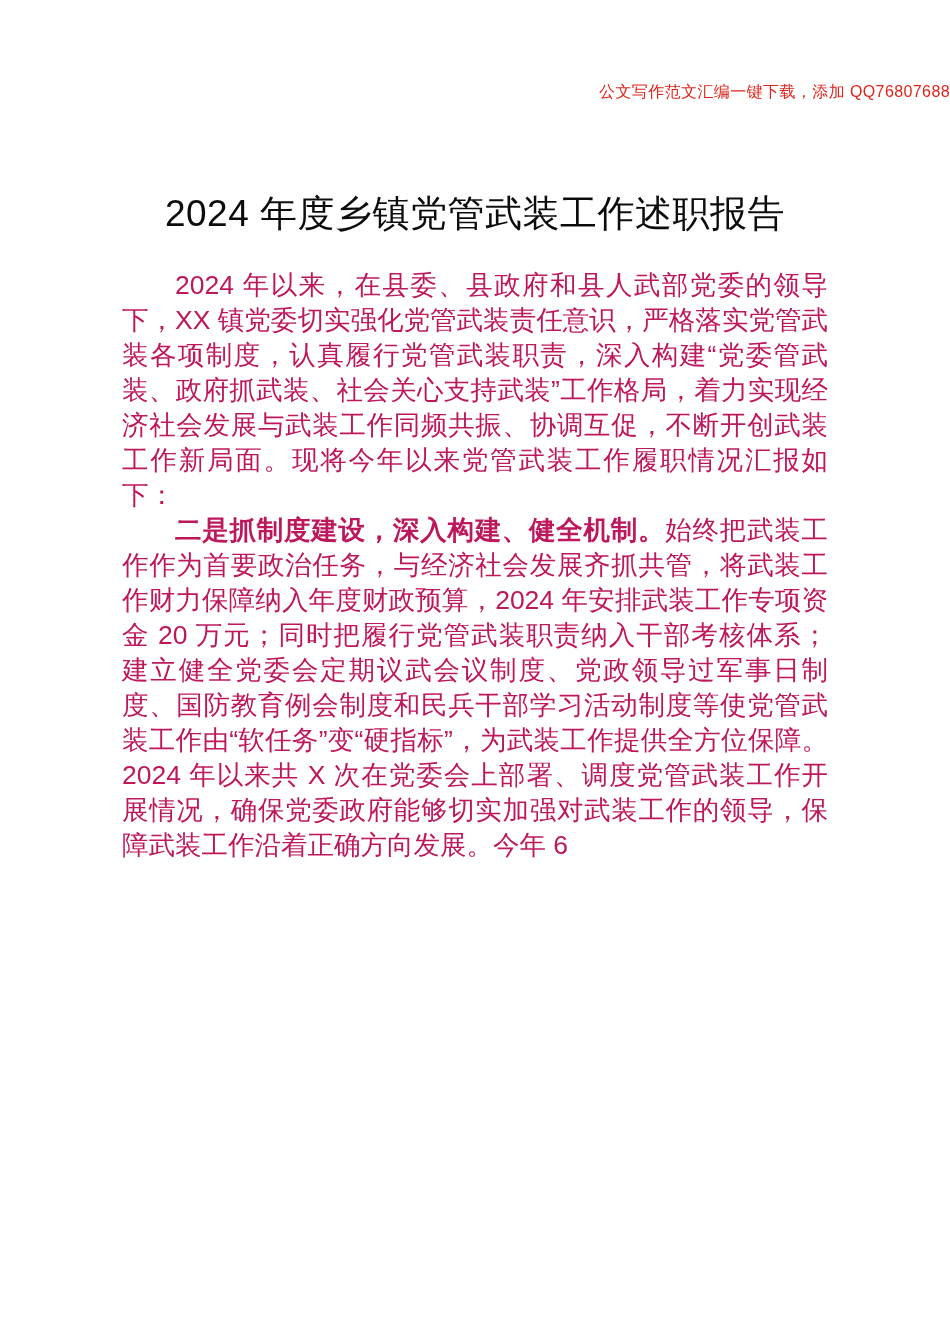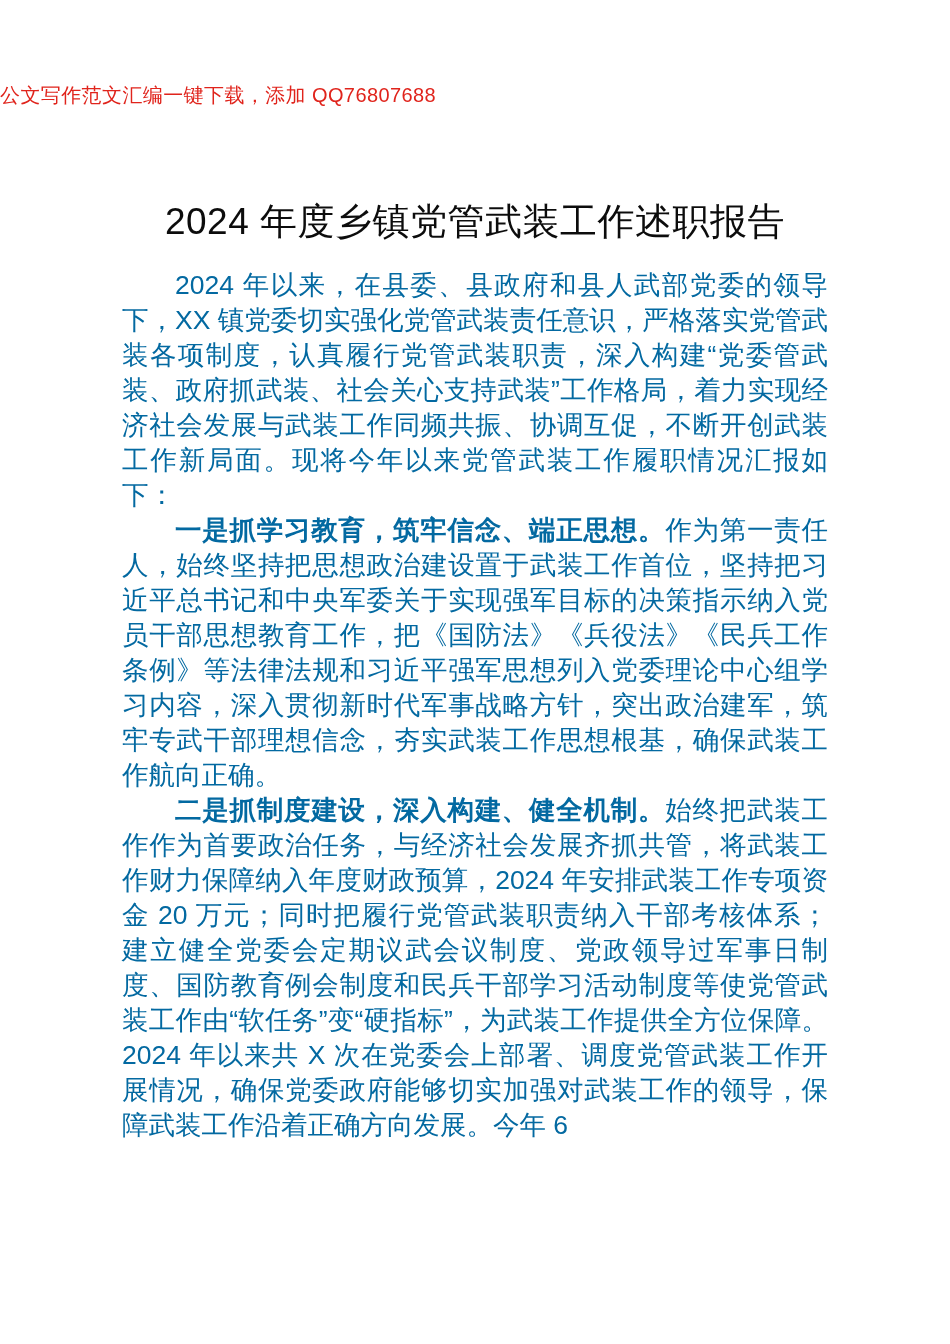--- a/index.html
+++ b/index.html
@@ -13,52 +13,52 @@
     height: 1344px;
     background: #ffffff;
     overflow: hidden;
     font-family: "Liberation Sans", "DejaVu Sans", sans-serif;
   }
   .watermark {
     position: absolute;
     top: 82px;
     left: 0;
     width: 950px;
-    text-align: left;
+    text-align: right;
     color: #e0241c;
-    font-size: 20px;
+    font-size: 16px;
     font-weight: 400;
     letter-spacing: 0.4px;
     white-space: nowrap;
     font-family: "Liberation Sans", "DejaVu Sans", sans-serif;
   }
   .doc-title {
     position: absolute;
-    top: 172px;
+    top: 164px;
     left: 0;
     width: 950px;
     text-align: center;
     font-size: 37px;
     font-weight: 400;
     letter-spacing: 0.5px;
     color: #0c0c0c;
     font-family: "Liberation Sans", "DejaVu Sans", sans-serif;
     white-space: nowrap;
   }
   .body-text {
     position: absolute;
     top: 268px;
     left: 122px;
     width: 706px;
   }
   .para {
     margin: 0;
     font-size: 26.5px;
     line-height: 35px;
-    color: #0369a1;
+    color: #be185d;
     text-align: justify;
     text-justify: inter-ideograph;
     text-indent: 2em;
     font-weight: 400;
     letter-spacing: 0px;
     word-break: break-all;
   }
   .para .lead {
     font-weight: bold;
   }
@@ -72,23 +72,20 @@
 
   <h1 class="doc-title">2024 年度乡镇党管武装工作述职报告</h1>
 
   <div class="body-text">
 
     <p class="para">
       <span class="lead"></span><span>2024 年以来，在县委、县政府和县人武部党委的领导下，XX 镇党委切实强化党管武装责任意识，严格落实党管武装各项制度，认真履行党管武装职责，深入构建“党委管武装、政府抓武装、社会关心支持武装”工作格局，着力实现经济社会发展与武装工作同频共振、协调互促，不断开创武装工作新局面。现将今年以来党管武装工作履职情况汇报如下：</span>
     </p>
 
 
-    <p class="para">
-      <span class="lead">一是抓学习教育，筑牢信念、端正思想。</span><span>作为第一责任人，始终坚持把思想政治建设置于武装工作首位，坚持把习近平总书记和中央军委关于实现强军目标的决策指示纳入党员干部思想教育工作，把《国防法》《兵役法》《民兵工作条例》等法律法规和习近平强军思想列入党委理论中心组学习内容，深入贯彻新时代军事战略方针，突出政治建军，筑牢专武干部理想信念，夯实武装工作思想根基，确保武装工作航向正确。</span>
-    </p>
 
     <p class="para">
       <span class="lead">二是抓制度建设，深入构建、健全机制。</span><span>始终把武装工作作为首要政治任务，与经济社会发展齐抓共管，将武装工作财力保障纳入年度财政预算，2024 年安排武装工作专项资金 20 万元；同时把履行党管武装职责纳入干部考核体系；建立健全党委会定期议武会议制度、党政领导过军事日制度、国防教育例会制度和民兵干部学习活动制度等使党管武装工作由“软任务”变“硬指标”，为武装工作提供全方位保障。2024 年以来共 X 次在党委会上部署、调度党管武装工作开展情况，确保党委政府能够切实加强对武装工作的领导，保障武装工作沿着正确方向发展。今年 6</span>
     </p>
 
   </div>
 
 </div>
 
 </body></html>

